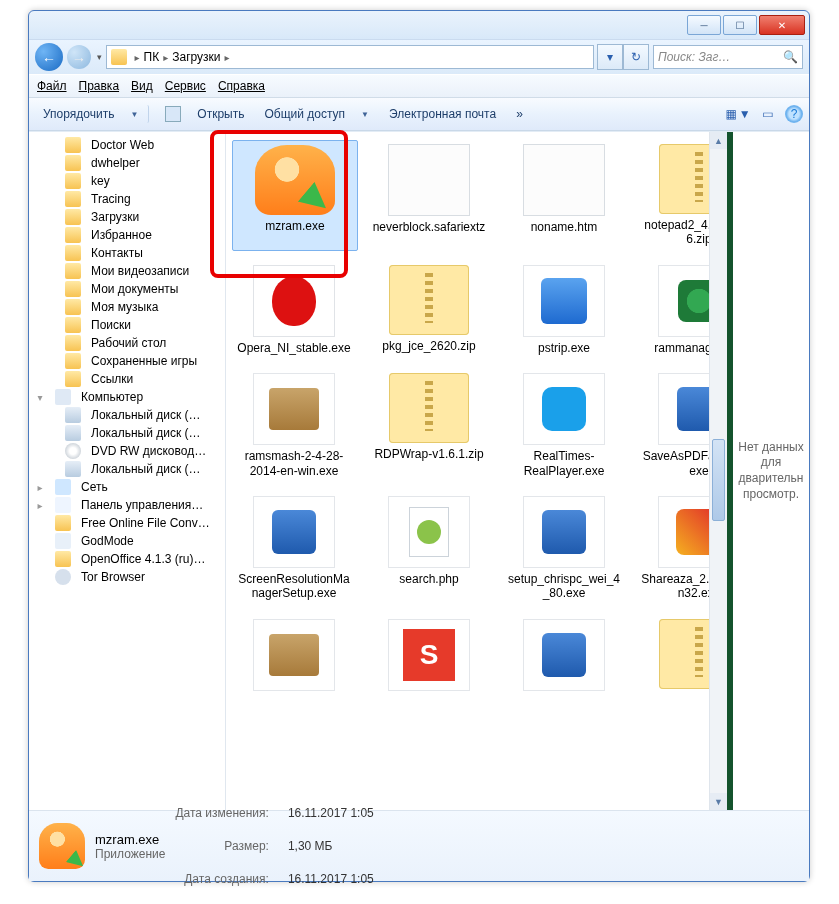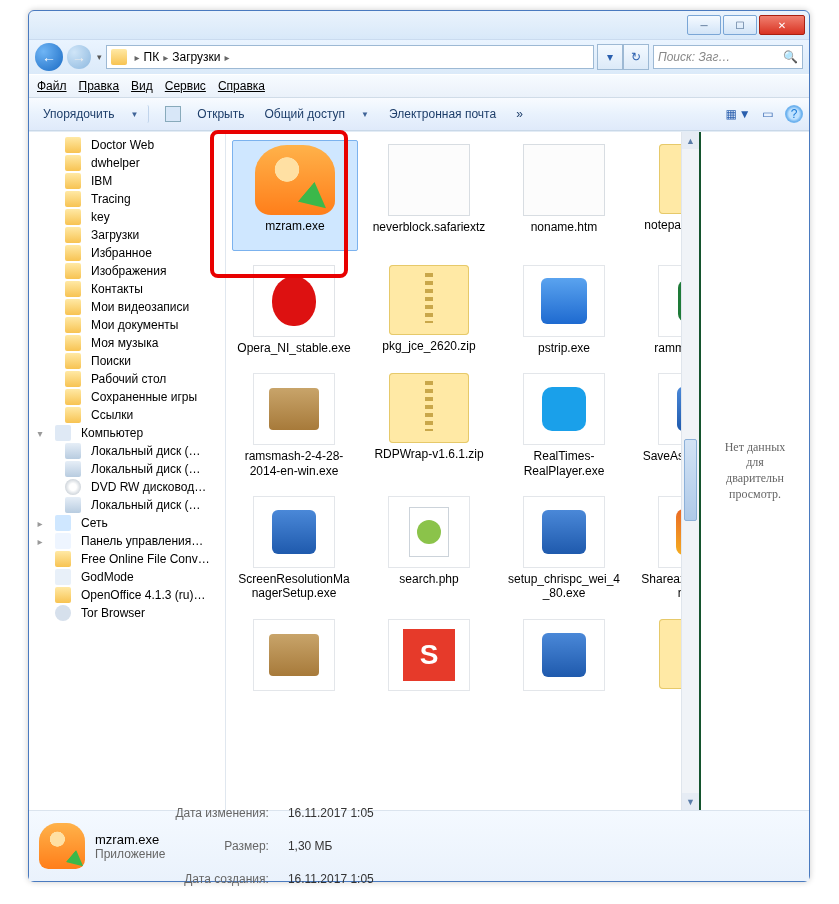--- a/index.html
+++ b/index.html
@@ -310,30 +310,29 @@
     background: #f0f3f7;
     border-left:1px solid #dfe5ec;
     display:flex; flex-direction:column;
   }
   .vscroll .arr{ height:17px; background:#e6ecf4; display:flex;align-items:center;justify-content:center;font-size:9px;color:#5a7ca8;}
   .vscroll .track{flex:1; position:relative;}
   .vscroll .thumb{position:absolute; top:45%; left:2px; right:2px; height:80px; background:linear-gradient(#d3e3f5,#aec9e8); border:1px solid #8cb0d8; border-radius:2px;}
   
   .preview-pane {
     width: 68px;
-    border-left: 2px solid #14532d;
+    border-left: 6px solid #14532d;
     display:flex;
     align-items:center;
     justify-content:center;
     text-align:center;
     color:#666;
-    padding: 20px;
+    padding: 4px;
     font-size:12px;
     line-height:1.3;
-    font-family:Liberation Serif, serif;
   }
   
   .details-pane {
     height: 62px;
     border-top: 1px solid #dbe4ee;
     background: linear-gradient(#f4f9ff, #eaf2fc);
     display: flex;
     align-items: center;
     padding: 4px 10px;
     gap: 10px;
@@ -439,46 +438,36 @@
           <span>Doctor Web</span>
         </div>
         <div class="tree-item ">
           <span class="caret"></span>
           <span class="ticon folder"></span>
           <span>dwhelper</span>
         </div>
         <div class="tree-item ">
           <span class="caret"></span>
           <span class="ticon folder"></span>
-          <span>IBM</span>
+          <span>key</span>
         </div>
         <div class="tree-item ">
           <span class="caret"></span>
           <span class="ticon folder"></span>
           <span>Tracing</span>
         </div>
         <div class="tree-item ">
           <span class="caret"></span>
           <span class="ticon folder"></span>
-          <span>key</span>
-        </div>
-        <div class="tree-item ">
-          <span class="caret"></span>
-          <span class="ticon folder"></span>
           <span>Загрузки</span>
         </div>
         <div class="tree-item ">
           <span class="caret"></span>
           <span class="ticon folder"></span>
           <span>Избранное</span>
-        </div>
-        <div class="tree-item ">
-          <span class="caret"></span>
-          <span class="ticon folder"></span>
-          <span>Изображения</span>
         </div>
         <div class="tree-item ">
           <span class="caret"></span>
           <span class="ticon folder"></span>
           <span>Контакты</span>
         </div>
         <div class="tree-item ">
           <span class="caret"></span>
           <span class="ticon folder"></span>
           <span>Мои видеозаписи</span>

